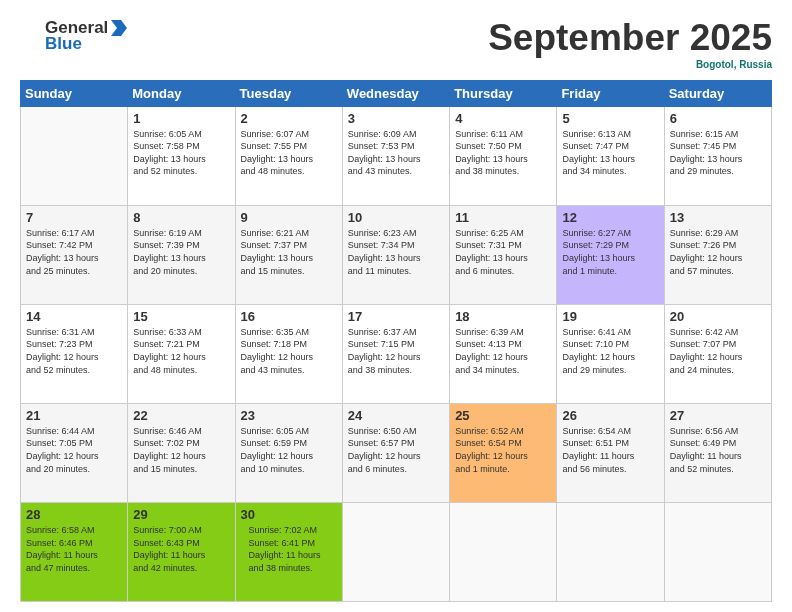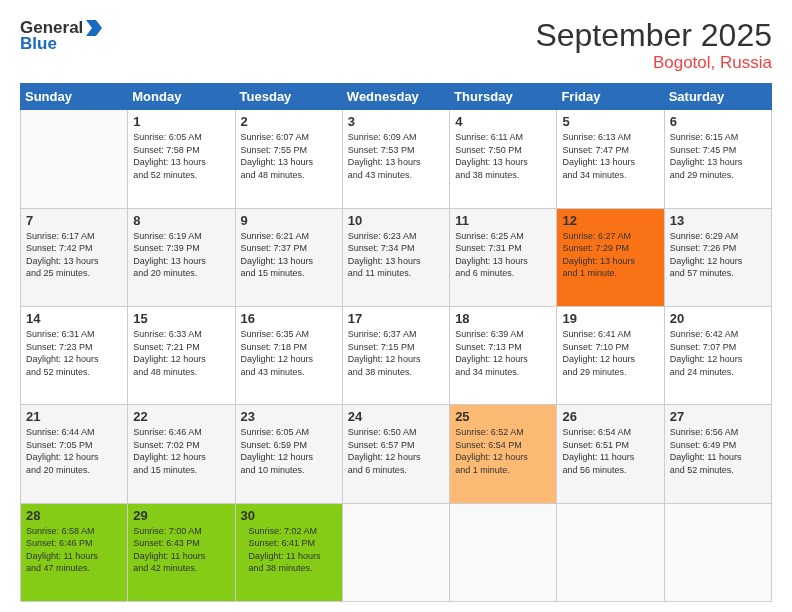--- a/index.html
+++ b/index.html
@@ -20,33 +20,35 @@
     .header {
       display: flex;
       justify-content: space-between;
       align-items: flex-start;
       margin-bottom: 10px;
     }
     .logo {
       display: flex;
       flex-direction: column;
       align-items: flex-start;
+      margin-left: 25px;
     }
     .title-block {
       text-align: right;
     }
     .month-title {
-      font-size: 32px;
-      font-weight: normal;
+      font-size: 37px;
+      font-weight: bold;
       color: #333;
       line-height: 1.1;
     }
     .subtitle {
-      font-size: 17px;
-      color: #ef4444;
+      font-size: 10px;
+      color: #0f766e;
+      font-weight: bold;
     }
     .calendar {
       flex: 1;
       border: 1px solid #ccc;
       border-collapse: collapse;
       width: 100%;
       table-layout: fixed;
     }
     .calendar th {
       background: #2a6ebb;
@@ -188,21 +190,21 @@
 Daylight: 13 hours
 and 11 minutes.</div>
           </td>
           <td style="background: rgb(245, 245, 245);">
             <span class="day-number">11</span>
             <div class="day-info" style="white-space: pre-line;">Sunrise: 6:25 AM
 Sunset: 7:31 PM
 Daylight: 13 hours
 and 6 minutes.</div>
           </td>
-          <td style="background: #f97316;">
+          <td style="background: #c4b5fd;">
             <span class="day-number">12</span>
             <div class="day-info" style="white-space: pre-line;">Sunrise: 6:27 AM
 Sunset: 7:29 PM
 Daylight: 13 hours
 and 1 minute.</div>
           </td>
           <td style="background: rgb(245, 245, 245);">
             <span class="day-number">13</span>
             <div class="day-info" style="white-space: pre-line;">Sunrise: 6:29 AM
 Sunset: 7:26 PM
@@ -235,21 +237,21 @@
           <td>
             <span class="day-number">17</span>
             <div class="day-info" style="white-space: pre-line;">Sunrise: 6:37 AM
 Sunset: 7:15 PM
 Daylight: 12 hours
 and 38 minutes.</div>
           </td>
           <td>
             <span class="day-number">18</span>
             <div class="day-info" style="white-space: pre-line;">Sunrise: 6:39 AM
-Sunset: 7:13 PM
+Sunset: 4:13 PM
 Daylight: 12 hours
 and 34 minutes.</div>
           </td>
           <td>
             <span class="day-number">19</span>
             <div class="day-info" style="white-space: pre-line;">Sunrise: 6:41 AM
 Sunset: 7:10 PM
 Daylight: 12 hours
 and 29 minutes.</div>
           </td>

